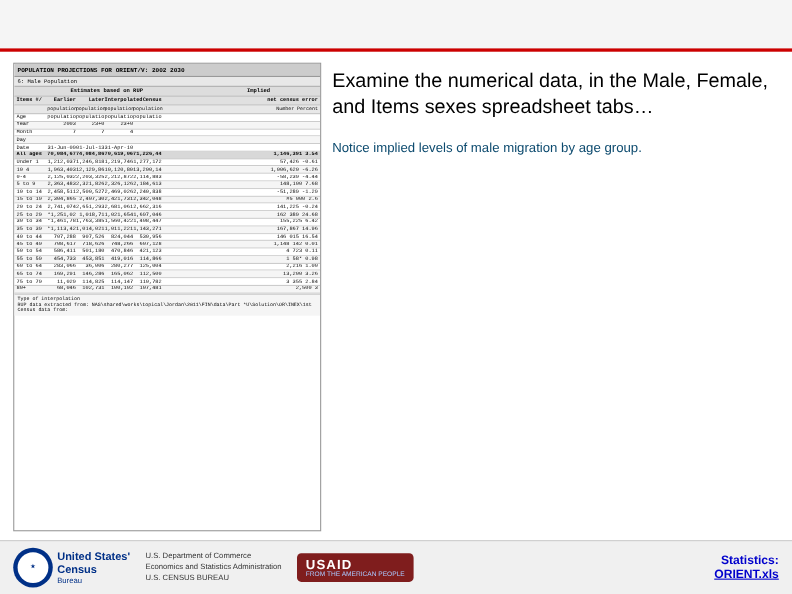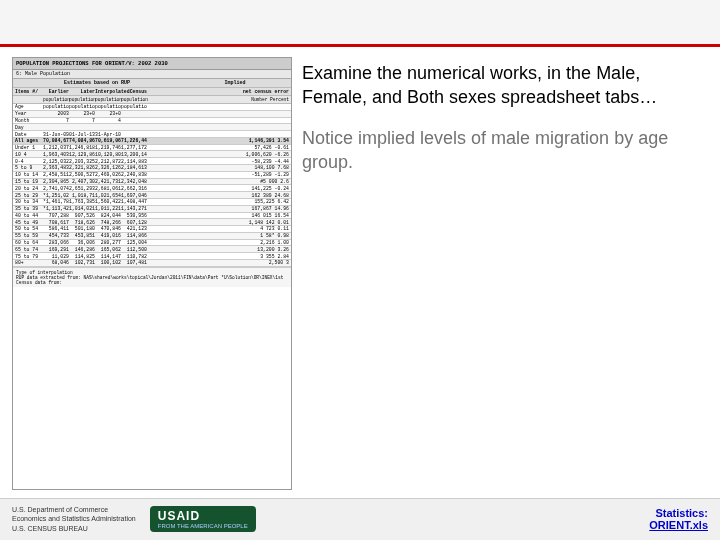--- a/index.html
+++ b/index.html
@@ -86,22 +86,22 @@
     }
 
     .text-block {
       font-size: 18px;
       color: #000;
       line-height: 1.35;
       margin-bottom: 16px;
     }
 
     .text-block-2 {
-      font-size: 18px;
-      color: #737373;
+      font-size: 12px;
+      color: #0c4a6e;
       line-height: 1.35;
     }
 
     
     .footer-bar {
       display: flex;
       align-items: center;
       background: #f0f0f0;
       border-top: 1px solid #ccc;
       padding: 6px 12px;
@@ -160,21 +160,21 @@
 
     .commerce-block {
       font-size: 7px;
       color: #333;
       line-height: 1.4;
     }
 
     .usaid-logo {
       display: flex;
       align-items: center;
-      background: #14532d;
+      background: #7f1d1d;
       border-radius: 4px;
       padding: 3px 8px;
       gap: 4px;
     }
 
     .usaid-text {
       font-size: 12px;
       font-weight: bold;
       color: #fff;
       letter-spacing: 1px;
@@ -438,29 +438,41 @@
         </div>
 
       <div class="ss-footer">
         <div>Type of interpolation</div>
         <div>RUP data extracted from:   NAS\shared\works\topical\Jordan\2011\FIN\data\Part *U\Solution\OR\INEX\1st</div>
         <div>Census data from:</div>
       </div>
     </div>
 
     <div class="text-content">
-      <div class="text-block">Examine the numerical works, in the Male, Female, and Both sexes spreadsheet tabs…</div>
+      <div class="text-block">Examine the numerical data, in the Male, Female, and Items sexes spreadsheet tabs…</div>
       <div class="text-block-2">Notice implied levels of male migration by age group.</div>
     </div>
 
   </div>
 
   <div class="footer-bar">
     <div class="footer-logos">
 
+      <div class="census-logo">
+        <div class="census-circle">
+          <div class="census-circle-inner">
+            <div>★</div>
+          </div>
+        </div>
+        <div>
+          <div class="census-text">United States'</div>
+          <div class="census-text">Census</div>
+          <div class="census-subtext">Bureau</div>
+        </div>
+      </div>
 
       <div class="commerce-block">
         <div>U.S. Department of Commerce</div>
         <div>Economics and Statistics Administration</div>
         <div>U.S. CENSUS BUREAU</div>
       </div>
 
       <div class="usaid-logo">
         <div>
           <div class="usaid-text">USAID</div>

